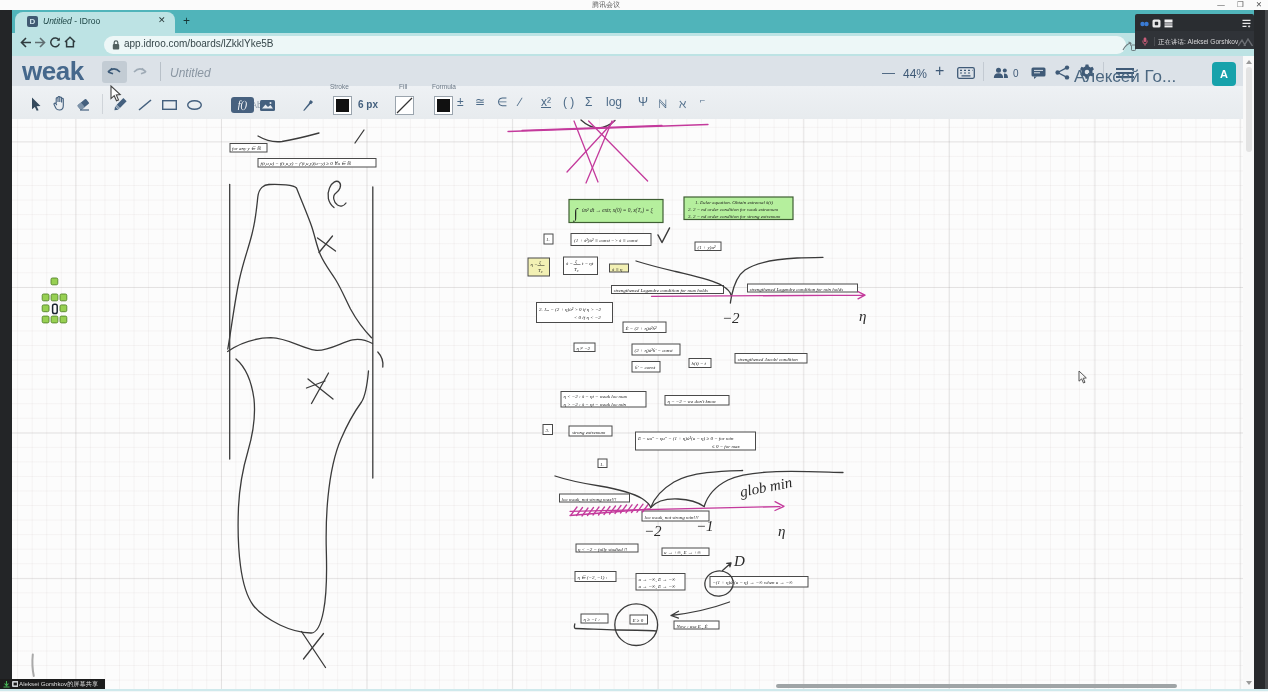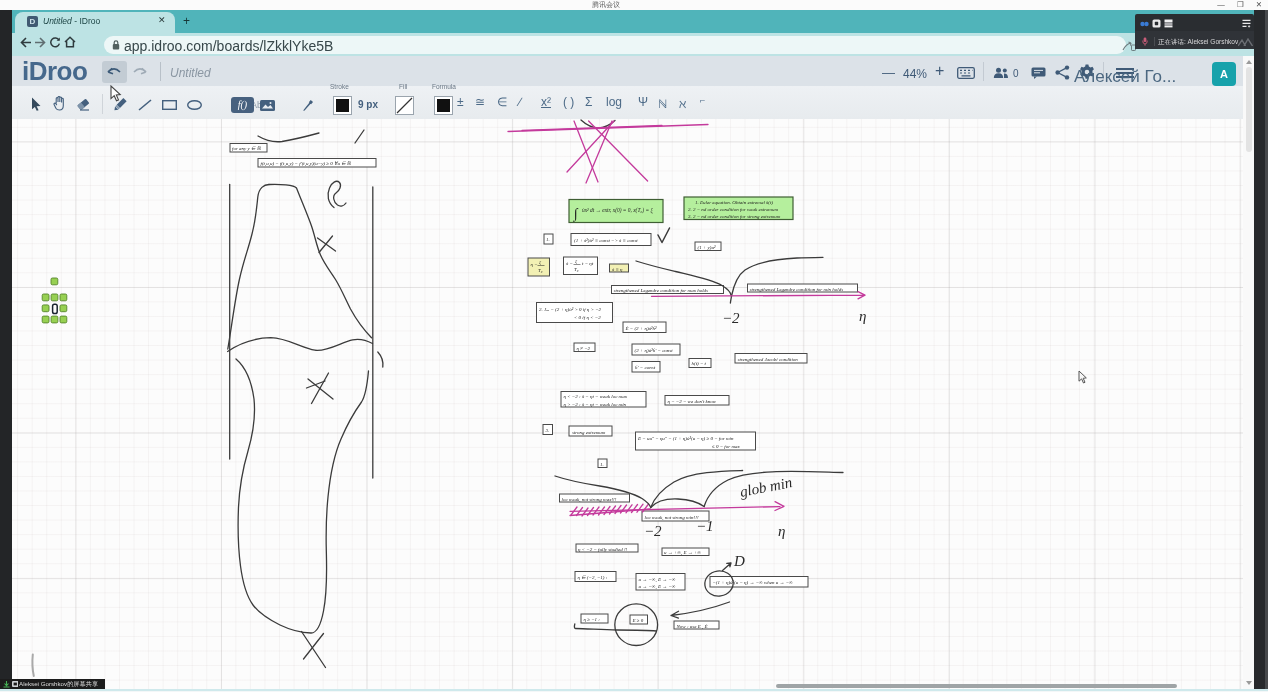--- a/index.html
+++ b/index.html
@@ -17,21 +17,21 @@
   #bottomwhite{left:0;top:690.5px;width:1268px;height:2px;background:#f4f7f8;}
   
   #tabbar{left:12px;top:10px;width:1242px;height:23px;background:#50b4ba;}
   #tab{left:15px;top:12px;width:160px;height:21px;background:#bde3e4;border-radius:8px 8px 0 0;}
   #favicon{left:27px;top:16px;width:11px;height:11px;background:#405a72;border-radius:2px;color:#cfe3ea;font-size:8px;font-weight:bold;text-align:center;line-height:11px;}
   #tabtitle{left:43px;top:16px;font-size:8.5px;color:#173f3f;}
   #tabclose{left:158px;top:15px;font-size:9px;color:#2a3c3c;}
   #newtab{left:183px;top:14px;font-size:12px;color:#173737;}
   #urlrow{left:12px;top:33px;width:1242px;height:23px;background:#bde3e4;}
   #urlpill{left:104px;top:35.5px;width:1022px;height:18px;background:#edf7f7;border-radius:9px;}
-  #urltext{left:124px;top:38px;font-size:14px;color:#37474a;}
+  #urltext{left:124px;top:38px;font-size:10px;color:#37474a;}
   
   #row1{left:12px;top:56px;width:1231px;height:30px;background:#dce2e8;}
   #logo{left:22px;top:56px;font-size:26px;font-weight:bold;color:#46688c;letter-spacing:-0.5px;}
   #undobtn{left:102px;top:61px;width:25px;height:22px;background:#c3ccd4;border-radius:3px;}
   #sep1{left:160px;top:62px;width:1px;height:19px;background:#b8c0c8;}
   #untitled{left:170px;top:66px;font-size:12px;color:#8b97a3;font-style:italic;}
   #zminus{left:882px;top:65px;font-size:13px;color:#3f5a77;}
   #zoomtxt{left:903px;top:67px;font-size:12px;color:#3f5a77;}
   #zplus{left:935px;top:62px;font-size:16px;color:#3f5a77;}
   #sep2{left:983px;top:62px;width:1px;height:19px;background:#c3cad2;}
@@ -101,21 +101,21 @@
       <rect x="0.8" y="4" width="6.4" height="5.5" rx="1" fill="#51605f"></rect>
       <path d="M2.2 4 V2.6 a1.8 1.8 0 0 1 3.6 0 V4" stroke="#51605f" stroke-width="1.2" fill="none"></path>
     </svg>
   <div class="abs" id="urltext">app.idroo.com/boards/lZkklYke5B</div>
   <svg class="abs" style="left:1122px;top:41px" width="14" height="10" viewBox="0 0 14 10">
       <path d="M1 9 Q4 3 9 2 M9 2 l-2.5 -1 M9 2 l-0.5 2.6" stroke="#6e7d80" stroke-width="1.1" fill="none"></path>
       <rect x="9.5" y="4" width="4" height="5.5" rx="0.7" stroke="#6e7d80" fill="none"></rect>
     </svg>
 
   <div class="abs" id="row1"></div>
-  <div class="abs" id="logo">iDroo</div>
+  <div class="abs" id="logo">weak</div>
   <div class="abs" id="undobtn"></div>
   <svg class="abs" style="left:106px;top:67px" width="16" height="11" viewBox="0 0 16 11">
       <path d="M2 5 Q8 -1 14 5 M2 5 l4.2 -3.6 M2 5 l5 1.8" stroke="#3c5a78" stroke-width="1.7" fill="none"></path>
     </svg>
   <svg class="abs" style="left:132px;top:67px" width="16" height="11" viewBox="0 0 16 11">
       <path d="M14 5 Q8 -1 2 5 M14 5 l-4.2 -3.6 M14 5 l-5 1.8" stroke="#9fabb6" stroke-width="1.7" fill="none"></path>
     </svg>
   <div class="abs" id="sep1"></div>
   <div class="abs" id="untitled">Untitled</div>
   <div class="abs" id="zminus">—</div>
@@ -196,21 +196,21 @@
       <path d="M2 8.5 L5.5 4.5 L8 7 L10.5 5 L13 8.5 z" fill="#e8ecf0"></path>
       <circle cx="10.5" cy="3" r="1" fill="#e8ecf0"></circle>
     </svg>
   <svg class="abs" style="left:301px;top:97px" width="13" height="18" viewBox="0 0 13 18">
       <g transform="rotate(40 6 9)">
         <path d="M5 2 h3 v3 h-3 z M5.6 5 h1.8 l-0.3 9 q-0.6 2-1.2 0 z" fill="#44607e"></path>
       </g>
     </svg>
   <div class="abs" style="left:333px;top:96px;width:17px;height:17px;background:#fff;border:1px solid #9aa4ad;"></div>
   <div class="abs" style="left:336px;top:99px;width:13px;height:13px;background:#111;"></div>
-  <div class="abs" style="left:358px;top:99px;font-size:10px;font-weight:bold;color:#44607e;">9 px</div>
+  <div class="abs" style="left:358px;top:99px;font-size:10px;font-weight:bold;color:#44607e;">6 px</div>
   <div class="abs" style="left:395px;top:96px;width:17px;height:17px;background:#fff;border:1px solid #9aa4ad;"></div>
   <svg class="abs" style="left:396px;top:97px" width="17" height="17">
       <path d="M1 16 L16 1" stroke="#333" stroke-width="1.2"></path>
     </svg>
   <div class="abs" style="left:434px;top:96px;width:17px;height:17px;background:#fff;border:1px solid #9aa4ad;"></div>
   <div class="abs" style="left:437px;top:99px;width:13px;height:13px;background:#111;"></div>
   <div class="abs sym" style="left:457px;">±</div>
   <div class="abs sym" style="left:475px;">≅</div>
   <div class="abs sym" style="left:497px;">∈</div>
   <div class="abs sym" style="left:519px;">∕</div>

